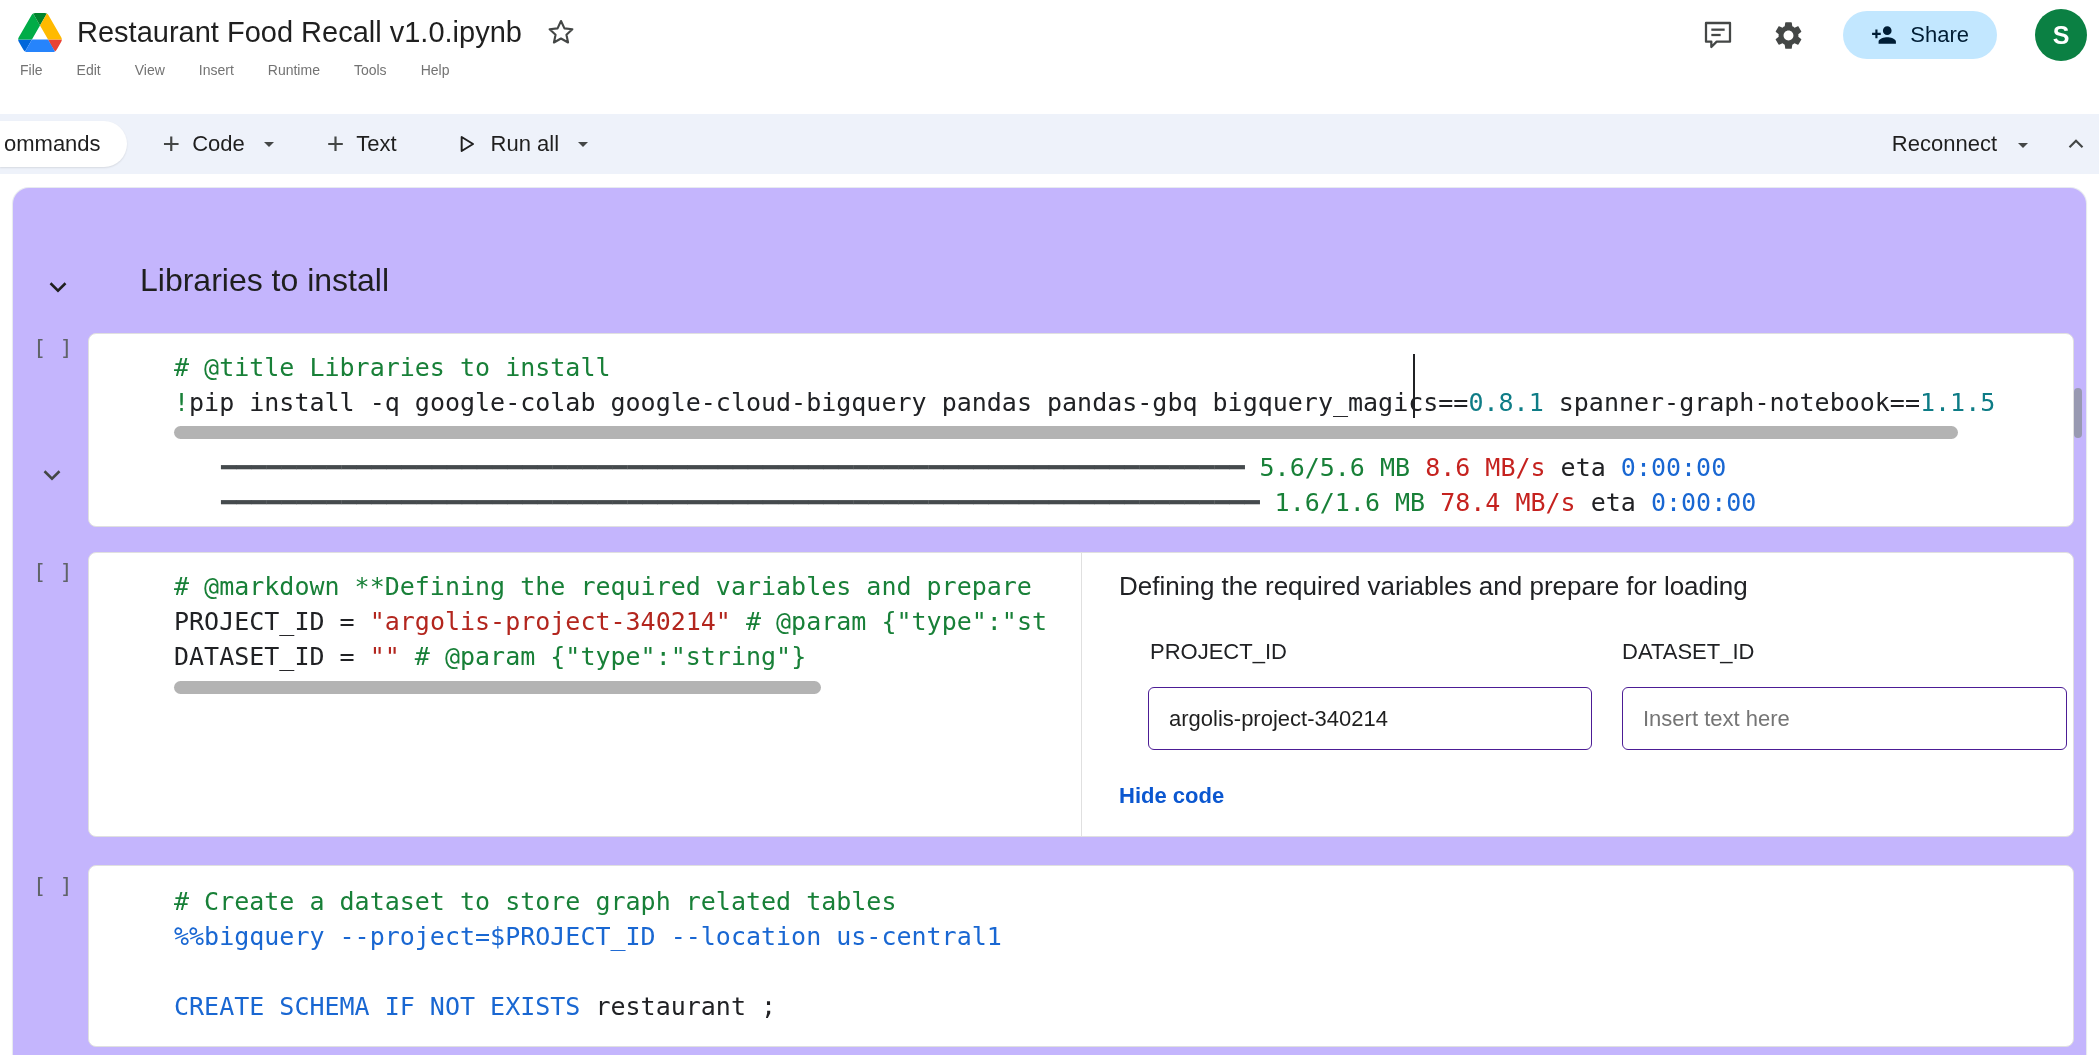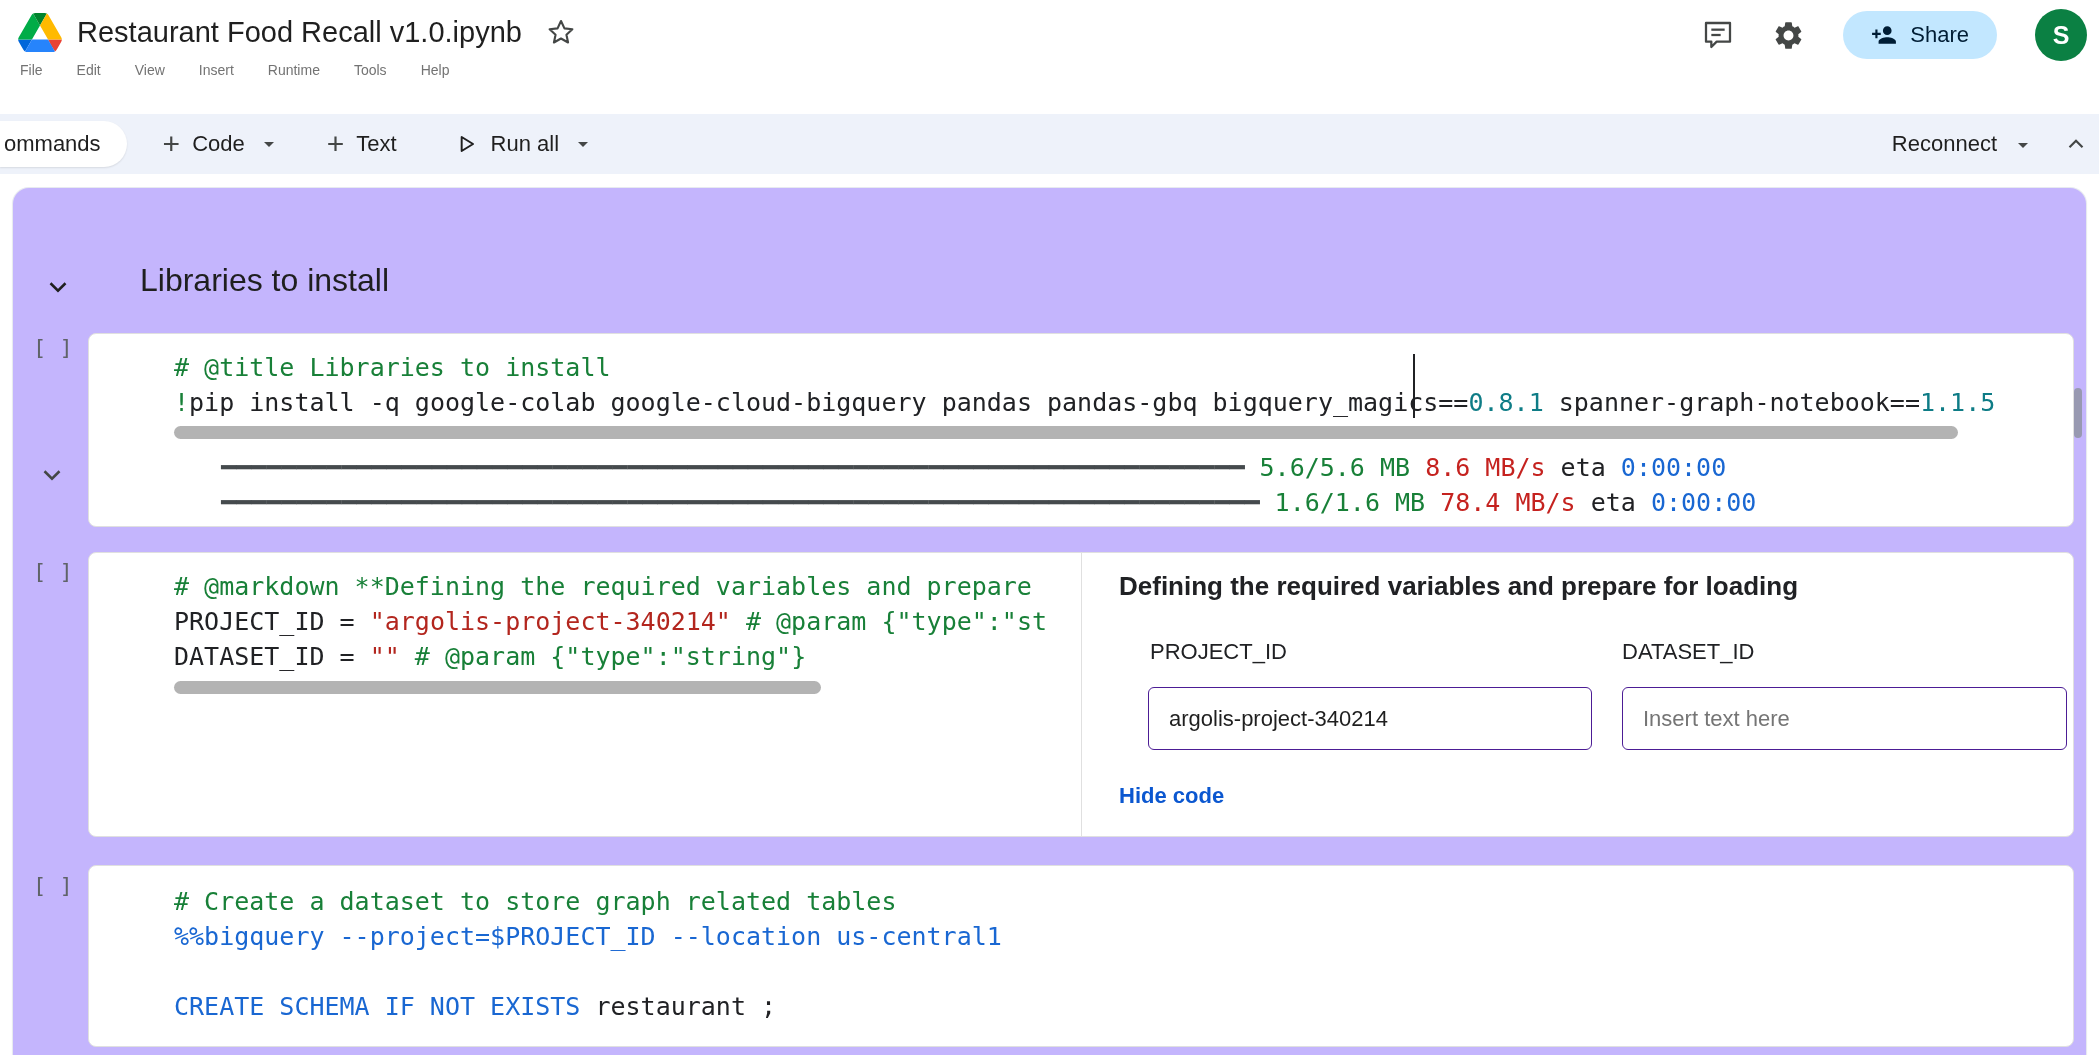--- a/index.html
+++ b/index.html
@@ -62,21 +62,21 @@
 
   .hscroll{position:absolute;background:#b3b3b3;height:13px;border-radius:7px}
   .hscroll1{left:85px;top:92px;width:1784px}
   .hscroll2{left:85px;top:128px;width:647px}
   .cursor{position:absolute;left:1324px;top:20px;width:2px;height:64px;background:#202124}
 
   
   .split{display:flex;height:100%}
   .pane-code{width:992px;position:relative;overflow:hidden}
   .pane-form{flex:1;border-left:1px solid #e0e0e0;position:relative;overflow:hidden}
-  .form-title{position:absolute;left:37px;top:18px;font-size:26px;font-weight:700;color:#202124;white-space:nowrap}
+  .form-title{position:absolute;left:37px;top:18px;font-size:26px;font-weight:400;color:#202124;white-space:nowrap}
   .form-label{position:absolute;top:86px;font-size:22px;color:#202124}
   .lbl-project{left:68px}.lbl-dataset{left:540px}
   .form-input{position:absolute;top:134px;height:63px;border:1px solid #4c1d95;border-radius:6px;font-family:"Liberation Sans",sans-serif;font-size:22px;color:#1f1f1f;padding:0 20px;background:#fff;outline:none}
   .inp-project{left:66px;width:444px}
   .inp-dataset{left:540px;width:445px}
   .form-input::placeholder{color:#757575}
   .hide-code{position:absolute;left:37px;top:230px;font-size:22px;font-weight:700;color:#0b57d0;cursor:pointer}
 </style>
 </head>
 <body>

